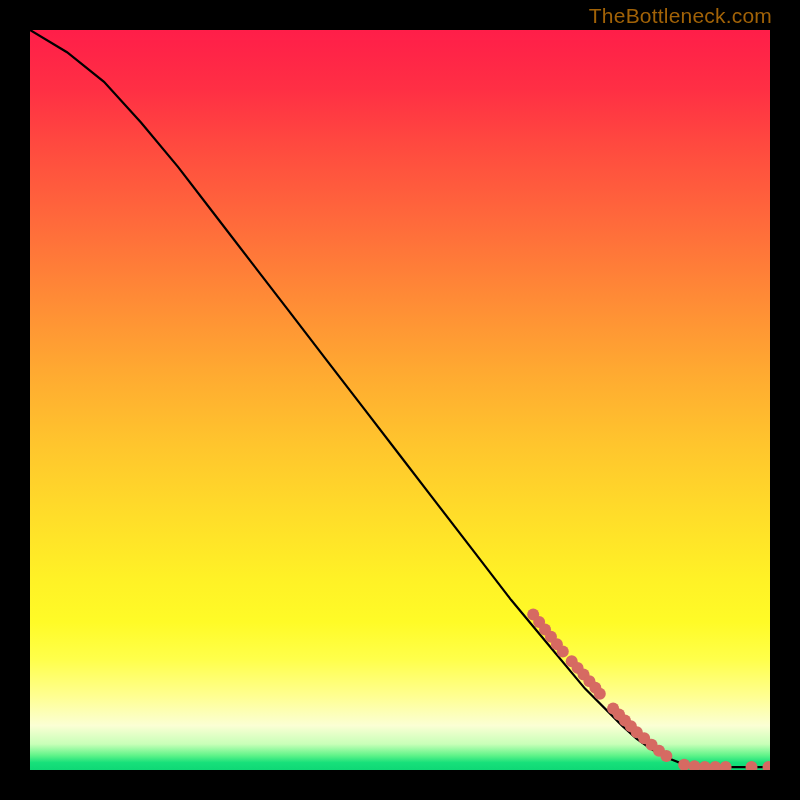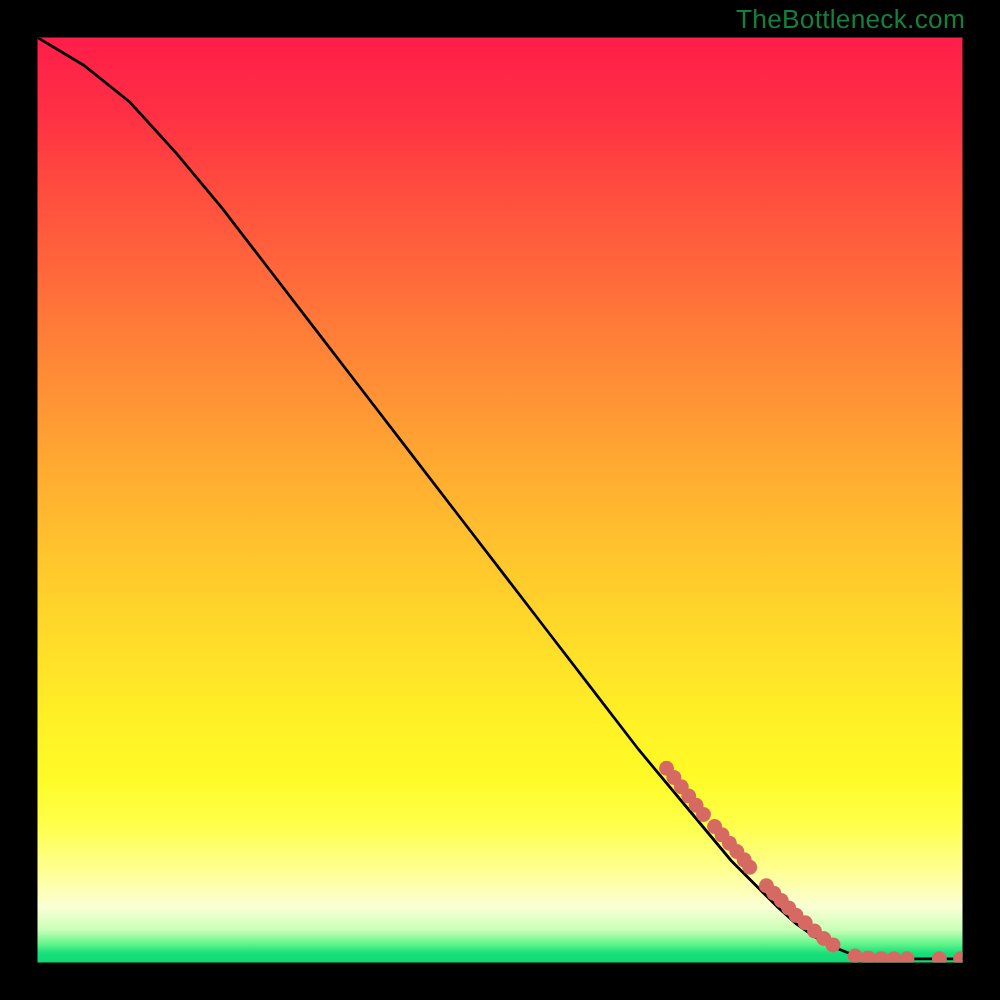--- a/index.html
+++ b/index.html
@@ -49,21 +49,21 @@
     );
   }
   .svg-layer {
     position: absolute;
     inset: 0;
   }
   .watermark {
     position: absolute;
     top: 4px;
     right: 28px;
-    color: #15803d;
+    color: #a16207;
     font-size: 21px;
     font-weight: 500;
     letter-spacing: 0.2px;
     user-select: none;
   }
 </style>
 </head>
 <body>
 
 <div class="stage">

